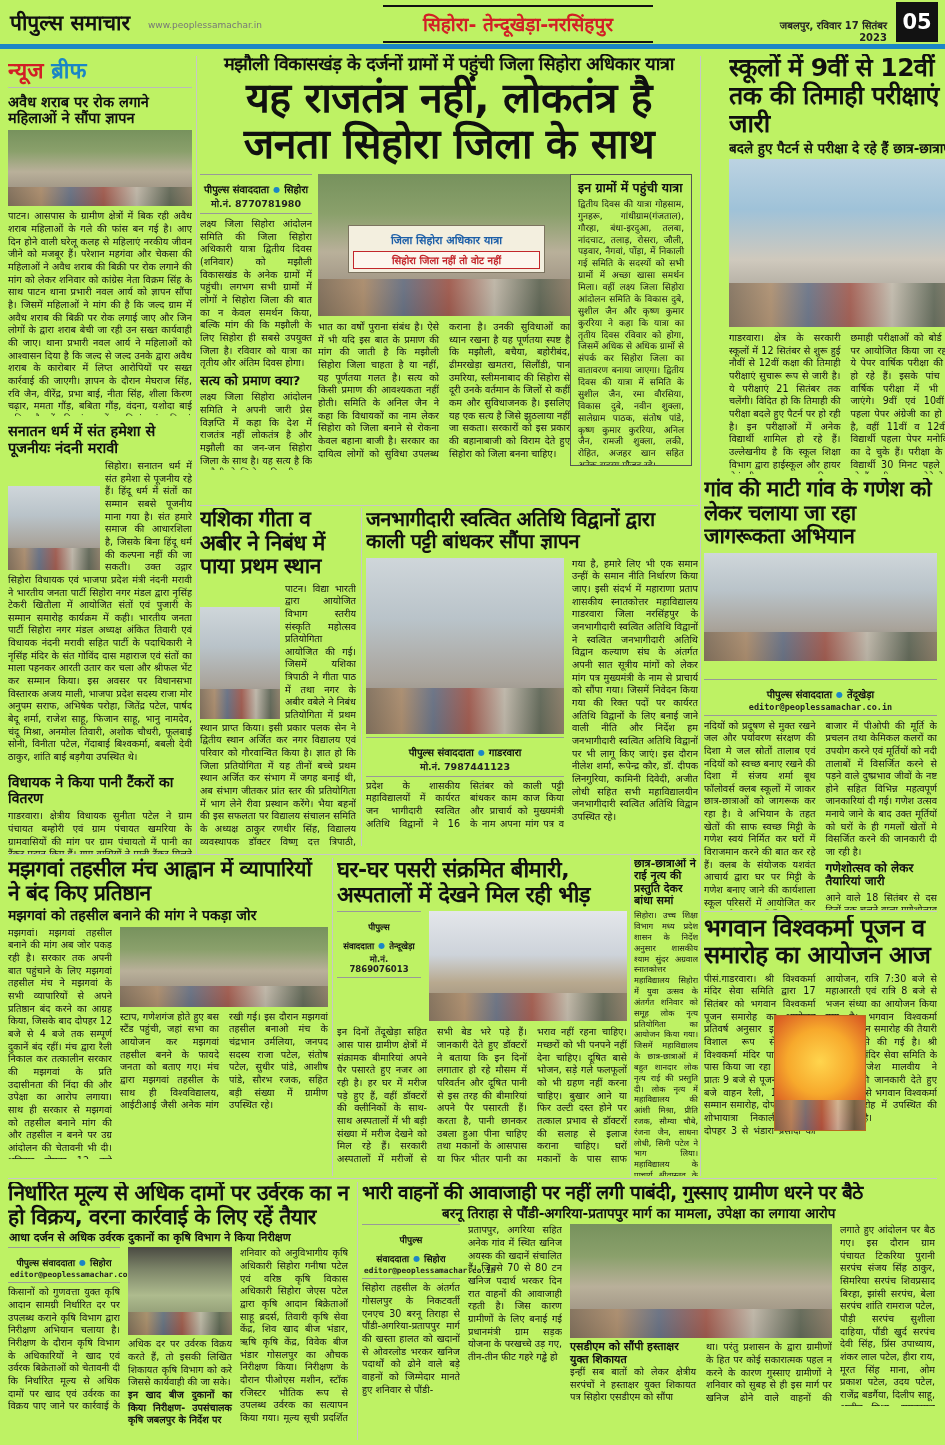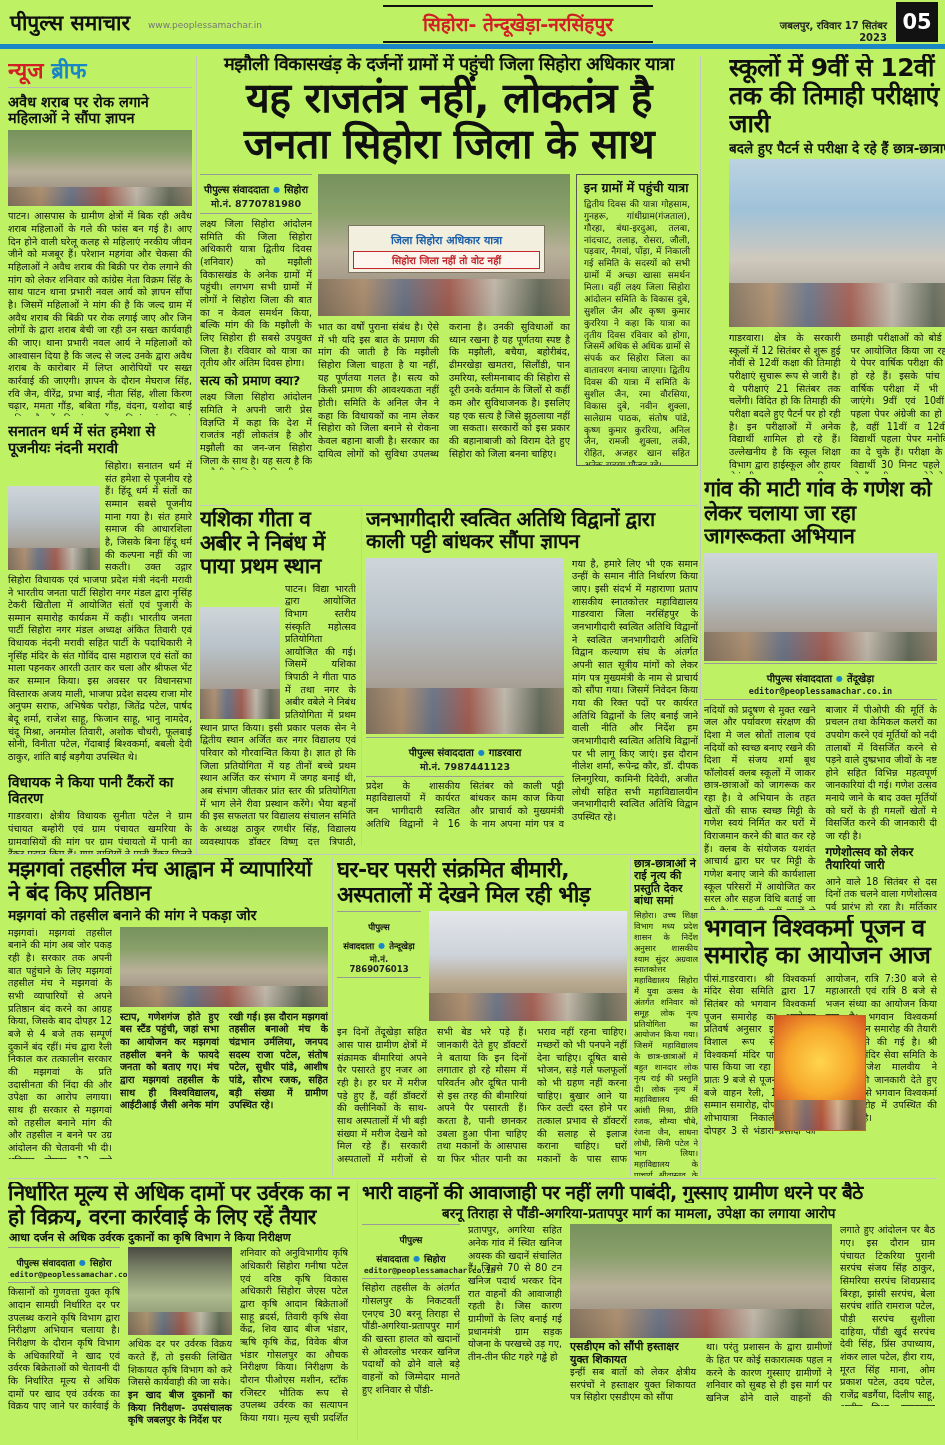--- a/index.html
+++ b/index.html
@@ -104,38 +104,38 @@
       <div style="width:252px;flex:none;margin-left:6px;">
         <div class="photo" style="width:252px;height:142px;">
           <div class="banner">
             <span class="b1">जिला सिहोरा अधिकार यात्रा</span>
             <span class="b2">सिहोरा जिला नहीं तो वोट नहीं</span>
           </div>
         </div>
         <div class="body-txt just two-col ovh" style="margin-top:5px;height:148px;">भात का वर्षों पुराना संबंध है। ऐसे में भी यदि इस बात के प्रमाण की मांग की जाती है कि मझौली सिहोरा जिला चाहता है या नहीं, यह पूर्णतया गलत है। सत्य को किसी प्रमाण की आवश्यकता नहीं होती। समिति के अनिल जैन ने कहा कि विधायकों का नाम लेकर सिहोरा को जिला बनाने से रोकना केवल बहाना बाजी है। सरकार का दायित्व लोगों को सुविधा उपलब्ध कराना है। उनकी सुविधाओं का ध्यान रखना है यह पूर्णतया स्पष्ट है कि मझौली, बचैया, बहोरीबंद, ढीमरखेड़ा खमतरा, सिलौंडी, पान उमरिया, स्लीमनाबाद की सिहोरा से दूरी उनके वर्तमान के जिलों से कहीं कम और सुविधाजनक है। इसलिए यह एक सत्य है जिसे झुठलाया नहीं जा सकता। सरकारों को इस प्रकार की बहानाबाजी को विराम देते हुए सिहोरा को जिला बनना चाहिए।</div>
       </div>
 
-      <div class="box-outline ovh" style="width:122px;height:292px;flex:none;margin-left:6px;">
+      <div class="box-outline ovh" style="width:122px;height:292px;flex:none;">
         <h3 style="font-size:12.5px;margin-bottom:4px;">इन ग्रामों में पहुंची यात्रा</h3>
         <div class="body-txt just" style="font-size:9px;">द्वितीय दिवस की यात्रा गोहसाम, गुनहरू, गांधीग्राम(गंजताल), गौरहा, बंधा-इरदुआ, तलबा, नांदचाट, तलाड़, रोसरा, जौली, पड़वार, नैगवां, पोंड़ा, में निकाली गई समिति के सदस्यों को सभी ग्रामों में अच्छा खासा समर्थन मिला। वहीं लक्ष्य जिला सिहोरा आंदोलन समिति के विकास दुबे, सुशील जैन और कृष्ण कुमार कुररिया ने कहा कि यात्रा का तृतीय दिवस रविवार को होगा, जिसमें अधिक से अधिक ग्रामों से संपर्क कर सिहोरा जिला का वातावरण बनाया जाएगा। द्वितीय दिवस की यात्रा में समिति के सुशील जैन, रमा वौरसिया, विकास दुबे, नवीन शुक्ला, सालेग्राम पाठक, संतोष पांडे, कृष्ण कुमार कुररिया, अनिल जैन, रामजी शुक्ला, लकी, रोहित, अजहर खान सहित अनेक सदस्य मौजूद रहे।</div>
       </div>
     </div>
   </div>
 
   <div class="abs ovh" style="left:704px;top:54px;width:233px;height:420px;margin-left:25px;">
     <h2 class="headline-serif" style="font-size:25px;">स्कूलों में 9वीं से 12वीं तक की तिमाही परीक्षाएं जारी</h2>
     <h4 style="font-size:13.5px;font-weight:700;margin:3px 0;">बदले हुए पैटर्न से परीक्षा दे रहे हैं छात्र-छात्राएं</h4>
     <div class="photo classroom" style="width:233px;height:168px;"></div>
     <div class="body-txt just two-col ovh" style="margin-top:5px;height:168px;">गाडरवारा। क्षेत्र के सरकारी स्कूलों में 12 सितंबर से शुरू हुई नौवीं से 12वीं कक्षा की तिमाही परीक्षाएं सुचारू रूप से जारी है। ये परीक्षाएं 21 सितंबर तक चलेंगी। विदित हो कि तिमाही की परीक्षा बदले हुए पैटर्न पर हो रही है। इन परीक्षाओं में अनेक विद्यार्थी शामिल हो रहे हैं। उल्लेखनीय है कि स्कूल शिक्षा विभाग द्वारा हाईस्कूल और हायर सेकंडरी स्कूल का रिजल्ट सुधारने के लिए तिमाही और छमाही परीक्षाओं को बोर्ड पैटर्न पर आयोजित किया जा रहा है। ये पेपर वार्षिक परीक्षा की तरह हो रहे हैं। इसके पांच अंक वार्षिक परीक्षा में भी जोड़े जाएंगे। 9वीं एवं 10वीं का पहला पेपर अंग्रेजी का हो चुका है, वहीं 11वीं व 12वीं के विद्यार्थी पहला पेपर मनोविज्ञान का दे चुके हैं। परीक्षा के लिए विद्यार्थी 30 मिनट पहले पहुंच रहे हैं। परीक्षा शुरू होने के 10 मिनट पहले उत्तर पुस्तिका और पांच मिनट पहले पेपर दिया जा रहा है। विदित हो कि प्रायोगिक परीक्षाएं 12 से 21 सितंबर के बीच प्राचार्य अपनी सुविधानुसार करा सकेंगे। परीक्षा का समय सुबह 9 से दोपहर 12 बजे तक है। हालांकि कुछ कक्षाओं के पेपर दोपहर दो से पांच बजे के बीच भी हो रहे हैं। विद्यार्थियों को वार्षिक परीक्षाओं की प्रैक्टिस के लिए इन परीक्षाओं को बोर्ड पैटर्न पर आयोजित किया जा रहा है।</div>
   </div>
 
   <div class="abs ovh" style="left:704px;top:478px;width:233px;height:432px;">
     <h2 class="headline-serif" style="font-size:21px;">गांव की माटी गांव के गणेश को लेकर चलाया जा रहा जागरूकता अभियान</h2>
     <div class="photo indoor" style="width:233px;height:108px;margin-top:4px;"></div>
-    <div class="byline-wrap" style="margin-top:2px;">
+    <div class="byline-wrap" style="margin-top:18px;">
       <span class="byline"><span>पीपुल्स संवाददाता</span><span class="dot"></span><span>तेंदूखेड़ा</span></span>
       <div class="byline-sub" style="font-family:'DejaVu Sans Mono',monospace;font-size:8.5px;">editor@peoplessamachar.co.in</div>
     </div>
     <div class="two-col ovh" style="margin-top:4px;height:252px;">
       <div class="body-txt just">नदियों को प्रदूषण से मुक्त रखने जल और पर्यावरण संरक्षण की दिशा मे जल स्रोतों तालाब एवं नदियों को स्वच्छ बनाए रखने की दिशा में संजय शर्मा बूथ फॉलोवर्स क्लब स्कूलों में जाकर छात्र-छात्राओं को जागरूक कर रहा है। वे अभियान के तहत खेतों की साफ स्वच्छ मिट्टी के गणेश स्वयं निर्मित कर घरों में विराजमान करने की बात कर रहे हैं। क्लब के संयोजक यशवंत आचार्य द्वारा घर पर मिट्टी के गणेश बनाए जाने की कार्यशाला स्कूल परिसरों में आयोजित कर सरल और सहज विधि बताई जा रही है। इतना ही नहीं बच्चों से स्वयं गणेश प्रतिमाएं बनाकर उन्हें प्रशिक्षित किया जा रहा है। तथा बाजार में पीओपी की मूर्ति के प्रचलन तथा केमिकल कलरों का उपयोग करने एवं मूर्तियों को नदी तालाबों में विसर्जित करने से पड़ने वाले दुष्प्रभाव जीवों के नष्ट होने सहित विभिन्न महत्वपूर्ण जानकारियां दी गई। गणेश उत्सव मनाये जाने के बाद उक्त मूर्तियों को घरों के ही गमलों खेतों मे विसर्जित करने की जानकारी दी जा रही है।</div>
       <h3 class="small-sub">गणेशोत्सव को लेकर तैयारियां जारी</h3>
       <div class="body-txt just">आने वाले 18 सितंबर से दस दिनों तक चलने वाला गणेशोत्सव पर्व प्रारंभ हो रहा है। मूर्तिकार जहां मूर्तियों को अंतिम रूप देने में लगे हुए हैं, वहीं बाल टोलियां भी अपने अपने स्तर से समीतियां बनाकर झांकियों को सजाने की तैयारियों में जुट गए हैं। मुख्य रूप से नगर में एक दर्जन से अधिक स्थानों पर बड़ी प्रतिमाएं विराजमान की जाती हैं।</div>
     </div>
   </div>
 
@@ -160,21 +160,21 @@
       </div>
       <div class="body-txt just ovh" style="width:126px;height:292px;margin-left:8px;">गया है, हमारे लिए भी एक समान उन्हीं के समान नीति निर्धारण किया जाए। इसी संदर्भ में महाराणा प्रताप शासकीय स्नातकोत्तर महाविद्यालय गाडरवारा जिला नरसिंहपुर के जनभागीदारी स्वत्वित अतिथि विद्वानों ने स्वत्वित जनभागीदारी अतिथि विद्वान कल्याण संघ के अंतर्गत अपनी सात सूत्रीय मांगों को लेकर मांग पत्र मुख्यमंत्री के नाम से प्राचार्य को सौंपा गया। जिसमें निवेदन किया गया की रिक्त पदों पर कार्यरत अतिथि विद्वानों के लिए बनाई जाने वाली नीति और निर्देश हम जनभागीदारी स्वत्वित अतिथि विद्वानों पर भी लागू किए जाएं। इस दौरान नीलेश शर्मा, रूपेन्द्र कौर, डॉ. दीपक लिनगुरिया, कामिनी दिवेदी, अजीत लोधी सहित सभी महाविद्यालयीन जनभागीदारी स्वत्वित अतिथि विद्वान उपस्थित रहे।</div>
     </div>
   </div>
 
   <div class="abs ovh" style="left:8px;top:858px;width:320px;height:318px;">
     <h2 class="headline-serif" style="font-size:21px;">मझगवां तहसील मंच आह्वान में व्यापारियों ने बंद किए प्रतिष्ठान</h2>
     <h4 style="font-size:14px;font-weight:700;margin:3px 0;">मझगवां को तहसील बनाने की मांग ने पकड़ा जोर</h4>
     <div style="display:flex;">
       <div class="body-txt just ovh" style="width:104px;height:232px;flex:none;">मझगवां। मझगवां तहसील बनाने की मांग अब जोर पकड़ रही है। सरकार तक अपनी बात पहुंचाने के लिए मझगवां तहसील मंच ने मझगवां के सभी व्यापारियों से अपने प्रतिष्ठान बंद करने का आग्रह किया, जिसके बाद दोपहर 12 बजे से 4 बजे तक सम्पूर्ण दुकानें बंद रहीं। मंच द्वारा रैली निकाल कर तत्कालीन सरकार की मझगवां के प्रति उदासीनता की निंदा की और उपेक्षा का आरोप लगाया। साथ ही सरकार से मझगवां को तहसील बनाने मांग की और तहसील न बनने पर उग्र आंदोलन की चेतावनी भी दी। शनिवार दोपहर 12 बजे महाकाली मंदिर के पास एकत्रित हो कर रैली हाईस्कूल, अटल चौक, नुक्कड़ चौक, नैनी बस</div>
-      <div style="width:208px;flex:none;margin-left:8px;font-weight:bold;">
+      <div style="width:208px;flex:none;margin-left:8px;">
         <div class="photo" style="width:208px;height:80px;"></div>
         <div class="body-txt just two-col ovh" style="margin-top:4px;height:146px;">स्टाप, गणेशगंज होते हुए बस स्टैंड पहुंची, जहां सभा का आयोजन कर मझगवां तहसील बनने के फायदे जनता को बताए गए। मंच द्वारा मझगवां तहसील के साथ ही विश्वविद्यालय, आईटीआई जैसी अनेक मांग रखी गई। इस दौरान मझगवां तहसील बनाओ मंच के चंद्रभान उर्मलिया, जनपद सदस्य राजा पटेल, संतोष पटेल, सुधीर पांडे, आशीष पांडे, सौरभ रजक, सहित बड़ी संख्या में ग्रामीण उपस्थित रहे।</div>
       </div>
     </div>
   </div>
 
   <div class="abs ovh" style="left:337px;top:858px;width:290px;height:318px;">
     <h2 class="headline-serif" style="font-size:22px;">घर-घर पसरी संक्रमित बीमारी, अस्पतालों में देखने मिल रही भीड़</h2>
     <div style="display:flex;margin-top:4px;align-items:flex-start;">
       <div class="byline-wrap" style="width:84px;flex:none;">

